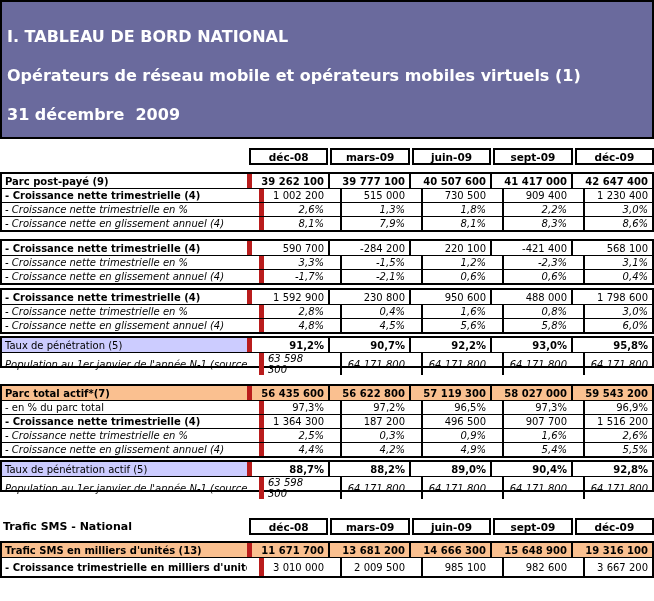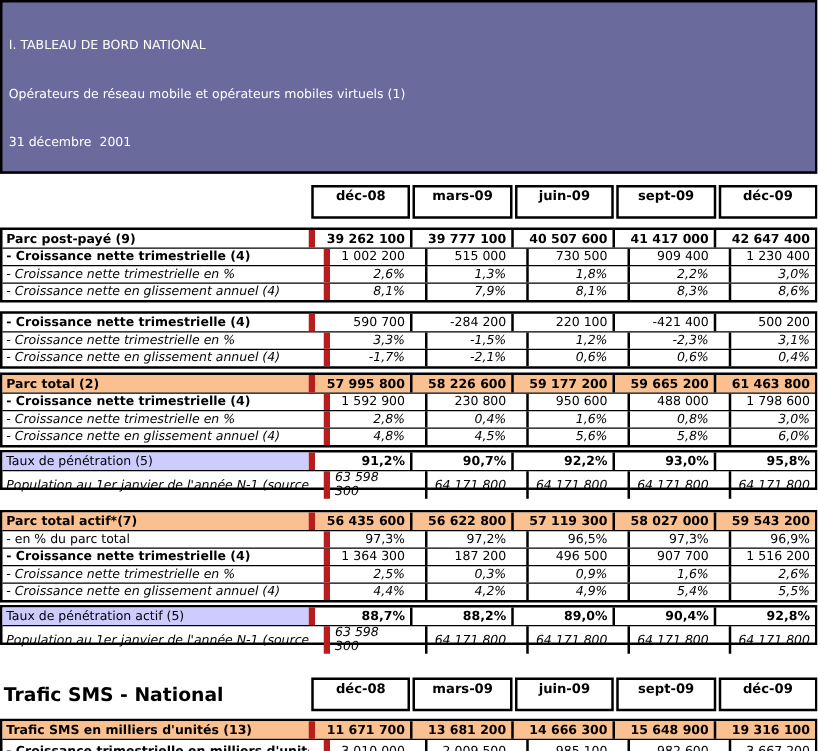--- a/index.html
+++ b/index.html
@@ -1,47 +1,47 @@
 <!DOCTYPE html>
 <html style="--banner: #6A6A9D; --orange: #FAC090; --lav: #CCCCFF;"><head>
 <meta charset="utf-8">
 <style>
   *{box-sizing:border-box;margin:0;padding:0;}
   html,body{width:654px;background:#fff;}
   body{height:601px;font-family:"DejaVu Sans","Liberation Sans",sans-serif;color:#000;font-size:10px;overflow:hidden;}
-  .banner{background:var(--banner,#6A6A9D);border:2px solid #000;color:#fff;font-weight:normal;font-size:10px;line-height:13px;padding:2px 5px 3px 5px;white-space:pre-wrap;}
+  .banner{background:var(--banner,#6A6A9D);border:2px solid #000;color:#fff;font-weight:bold;font-size:16px;line-height:13px;padding:2px 5px 3px 5px;white-space:pre-wrap;}
   .colsrow{display:grid;grid-template-columns:247px repeat(5,1fr);margin-top:9px;}
   .colsrow .corner{font-weight:bold;font-size:10.5px;display:flex;align-items:center;padding-left:3px;}
-  .colcell{border:2px solid #000;font-weight:bold;font-size:10.5px;text-align:center;height:27px;line-height:13px;padding-top:1px;margin-left:2px;}
+  .colcell{border:2px solid #000;font-weight:bold;font-size:10.5px;text-align:center;height:17px;line-height:13px;padding-top:1px;margin-left:2px;}
   .colcell:first-of-type{margin-left:0;}
   .tbl{border:2px solid #000;}
   .trow{display:grid;grid-template-columns:245px repeat(5,1fr);height:14px;align-items:stretch;}
   .trow + .trow{border-top:1px solid #000;gap:12px;}
   .trow.tall{height:19px;}
   .lab{padding:0 3px;display:flex;align-items:center;overflow:hidden;white-space:nowrap;}
   .val{padding:0 4px;display:flex;align-items:center;justify-content:flex-end;border-left:2px solid #000;}
   .trow > .val:nth-child(2){border-left:5px solid #b91c1c;}
   .head{font-weight:bold;}
   .orange{background:var(--orange,#FAC090);font-weight:bold;}
   .lav .lab{background:var(--lav,#CCCCFF);font-weight:normal;}
   .lav .val{font-weight:bold;}
   .bold .lab{font-weight:bold;}
   .italic .lab,.italic .val{font-style:italic;}
   .mt7{margin-top:7px;} .mt3{margin-top:3px;} .mt2{margin-top:2px;}
   .mt16{margin-top:16px;} .mt6{margin-top:6px;}
   .smsrow{margin-top:26px;}
-  .smsrow .corner{font-weight:bold;font-size:15px;}
+  .smsrow .corner{font-weight:bold;font-size:11px;}
 </style>
 </head>
 <body>
 
 <div class="banner">
   <div>I. TABLEAU DE BORD NATIONAL</div>
   <div>Opérateurs de réseau mobile et opérateurs mobiles virtuels (1)</div>
-  <div>31 décembre  2001</div>
+  <div>31 décembre  2009</div>
 </div>
 
 <div class="colsrow">
   <div class="corner"></div>
 <div class="colcell">déc-08</div>
     <div class="colcell">mars-09</div>
     <div class="colcell">juin-09</div>
     <div class="colcell">sept-09</div>
     <div class="colcell">déc-09</div>
   </div>
@@ -80,48 +80,40 @@
       <div class="val">8,6%</div>
     </div>
   </div>
 <div class="tbl mt7">
     <div class="trow bold">
       <div class="lab">- Croissance nette trimestrielle (4)</div>
       <div class="val">590 700</div>
       <div class="val">-284 200</div>
       <div class="val">220 100</div>
       <div class="val">-421 400</div>
-      <div class="val">500 200</div>
+      <div class="val">568 100</div>
     </div>
     <div class="trow italic">
       <div class="lab">- Croissance nette trimestrielle en %</div>
       <div class="val">3,3%</div>
       <div class="val">-1,5%</div>
       <div class="val">1,2%</div>
       <div class="val">-2,3%</div>
       <div class="val">3,1%</div>
     </div>
     <div class="trow italic">
       <div class="lab">- Croissance nette en glissement annuel (4)</div>
       <div class="val">-1,7%</div>
       <div class="val">-2,1%</div>
       <div class="val">0,6%</div>
       <div class="val">0,6%</div>
       <div class="val">0,4%</div>
     </div>
   </div>
 <div class="tbl mt3">
-    <div class="trow orange">
-      <div class="lab">Parc total (2)</div>
-      <div class="val">57 995 800</div>
-      <div class="val">58 226 600</div>
-      <div class="val">59 177 200</div>
-      <div class="val">59 665 200</div>
-      <div class="val">61 463 800</div>
-    </div>
     <div class="trow bold">
       <div class="lab">- Croissance nette trimestrielle (4)</div>
       <div class="val">1 592 900</div>
       <div class="val">230 800</div>
       <div class="val">950 600</div>
       <div class="val">488 000</div>
       <div class="val">1 798 600</div>
     </div>
     <div class="trow italic">
       <div class="lab">- Croissance nette trimestrielle en %</div>

